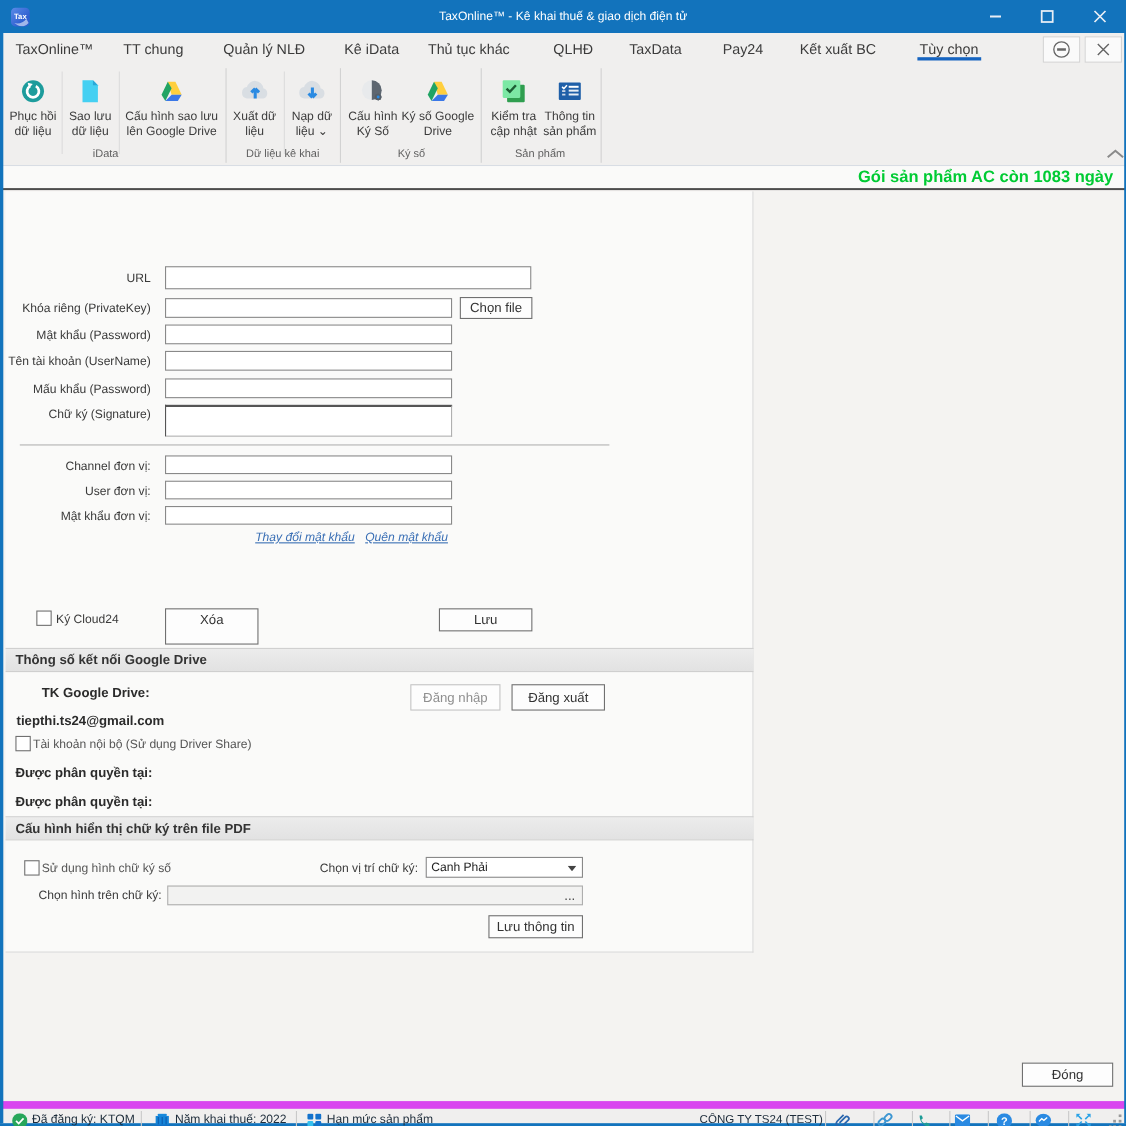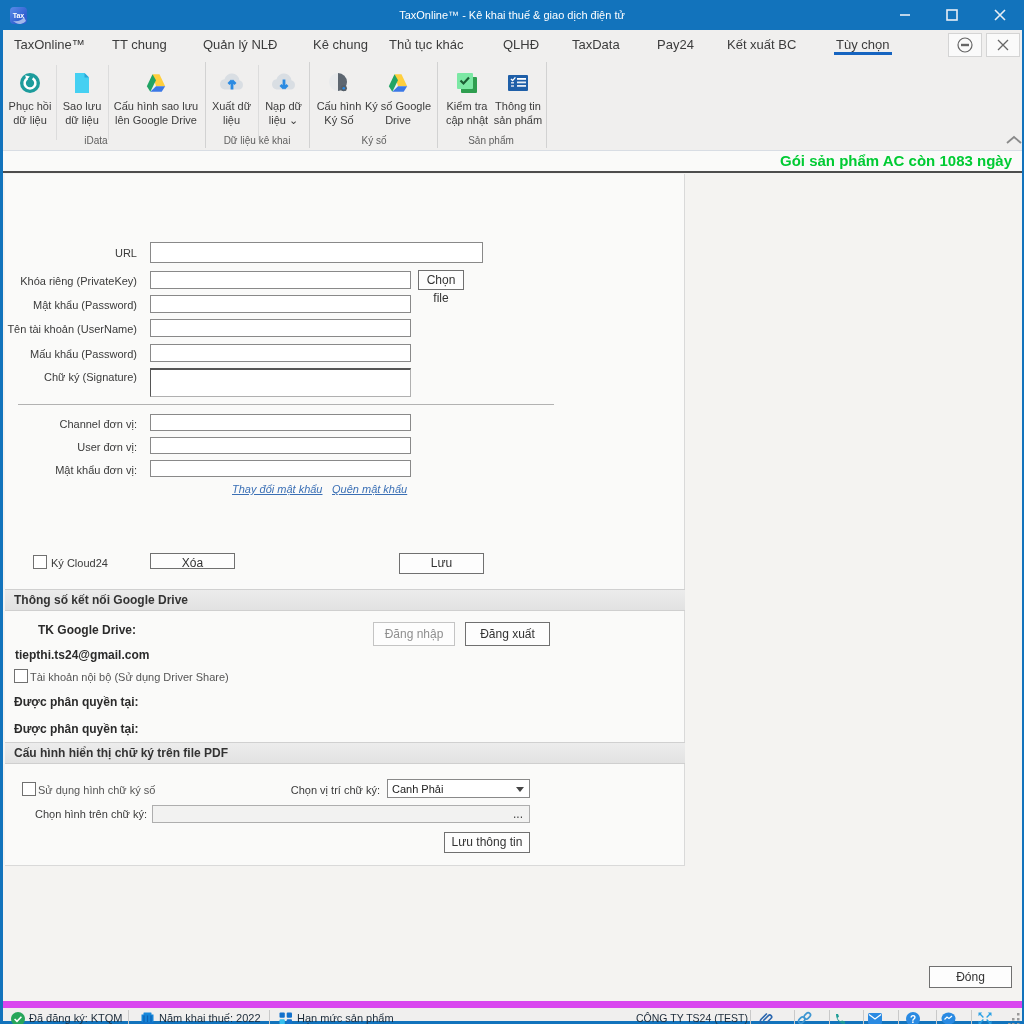--- a/index.html
+++ b/index.html
@@ -84,21 +84,21 @@
       <svg width="34" height="30">
           <path d="M12 10 L22 20 M22 10 L12 20" stroke="#e8eef5" stroke-width="1.6"></path>
         </svg>
     </div>
   </div>
 
   <div id="menubar">
     <span class="tab" style="left:14px;">TaxOnline™</span>
     <span class="tab" style="left:112px;">TT chung</span>
     <span class="tab" style="left:203px;">Quản lý NLĐ</span>
-    <span class="tab" style="left:313px;">Kê chung</span>
+    <span class="tab" style="left:313px;">Kê iData</span>
     <span class="tab" style="left:389px;">Thủ tục khác</span>
     <span class="tab" style="left:503px;">QLHĐ</span>
     <span class="tab" style="left:572px;">TaxData</span>
     <span class="tab" style="left:657px;">Pay24</span>
     <span class="tab" style="left:727px;">Kết xuất BC</span>
     <span class="tab" style="left:836px;">Tùy chọn</span>
     <div id="tabsel" style="left:834px; width:58px;"></div>
     <div class="mbtn" style="left:948px;">
       <svg width="32" height="22">
           <circle cx="16" cy="11" r="7" fill="none" stroke="#666" stroke-width="1.2"></circle>
@@ -214,21 +214,21 @@
 
   <div id="content">
     <div id="panel">
 
 
       <div class="flabel" style="left:0; width:132px; top:73px;">URL</div>
       <div class="finput" style="left:145px; top:68px; width:333px; height:21px;"></div>
 
       <div class="flabel" style="left:0; width:132px; top:101px;">Khóa riêng (PrivateKey)</div>
       <div class="finput" style="left:145px; top:97px; width:261px; height:18px;"></div>
-      <div class="btn" style="left:413px; top:96px; width:46px; height:20px; line-height:18px;">Chọn file</div>
+      <div class="btn" style="left:413px; top:96px; width:66px; height:20px; line-height:18px;">Chọn file</div>
 
       <div class="flabel" style="left:0; width:132px; top:125px;">Mật khẩu (Password)</div>
       <div class="finput" style="left:145px; top:121px; width:261px; height:18px;"></div>
 
       <div class="flabel" style="left:0; width:132px; top:149px;">Tên tài khoản (UserName)</div>
       <div class="finput" style="left:145px; top:145px; width:261px; height:18px;"></div>
 
       <div class="flabel" style="left:0; width:132px; top:174px;">Mấu khẩu (Password)</div>
       <div class="finput" style="left:145px; top:170px; width:261px; height:18px;"></div>
 
@@ -244,21 +244,21 @@
       <div class="finput" style="left:145px; top:263px; width:261px; height:17px;"></div>
 
       <div class="flabel" style="left:0; width:132px; top:290px;">Mật khẩu đơn vị:</div>
       <div class="finput" style="left:145px; top:286px; width:261px; height:17px;"></div>
 
       <div class="link" style="left:227px; top:309px;">Thay đổi mật khẩu</div>
       <div class="link" style="left:327px; top:309px;">Quên mật khẩu</div>
 
       <div class="cb" style="left:28px; top:381px;"></div>
       <div class="flabel" style="left:46px; top:383px; text-align:left;">Ký Cloud24</div>
-      <div class="btn" style="left:145px; top:379px; width:85px; height:16px; line-height:19px;">Xóa</div>
+      <div class="btn" style="left:145px; top:379px; width:85px; height:33px; line-height:19px;">Xóa</div>
       <div class="btn" style="left:394px; top:379px; width:85px; height:21px; line-height:19px;">Lưu</div>
 
       <div class="secbar" style="top:415px;">
           <span>Thông số kết nối Google Drive</span>
         </div>
 
       <div class="blabel" style="left:33px; top:449px;">TK Google Drive:</div>
       <div class="btn" style="left:368px; top:448px; width:82px; height:24px; line-height:22px; border-color:#c4c4c4; color:#8f8f8f;">Đăng nhập</div>
       <div class="btn" style="left:460px; top:448px; width:85px; height:24px; line-height:22px;">Đăng xuất</div>
       <div class="blabel" style="left:10px; top:474px;">tiepthi.ts24@gmail.com</div>

